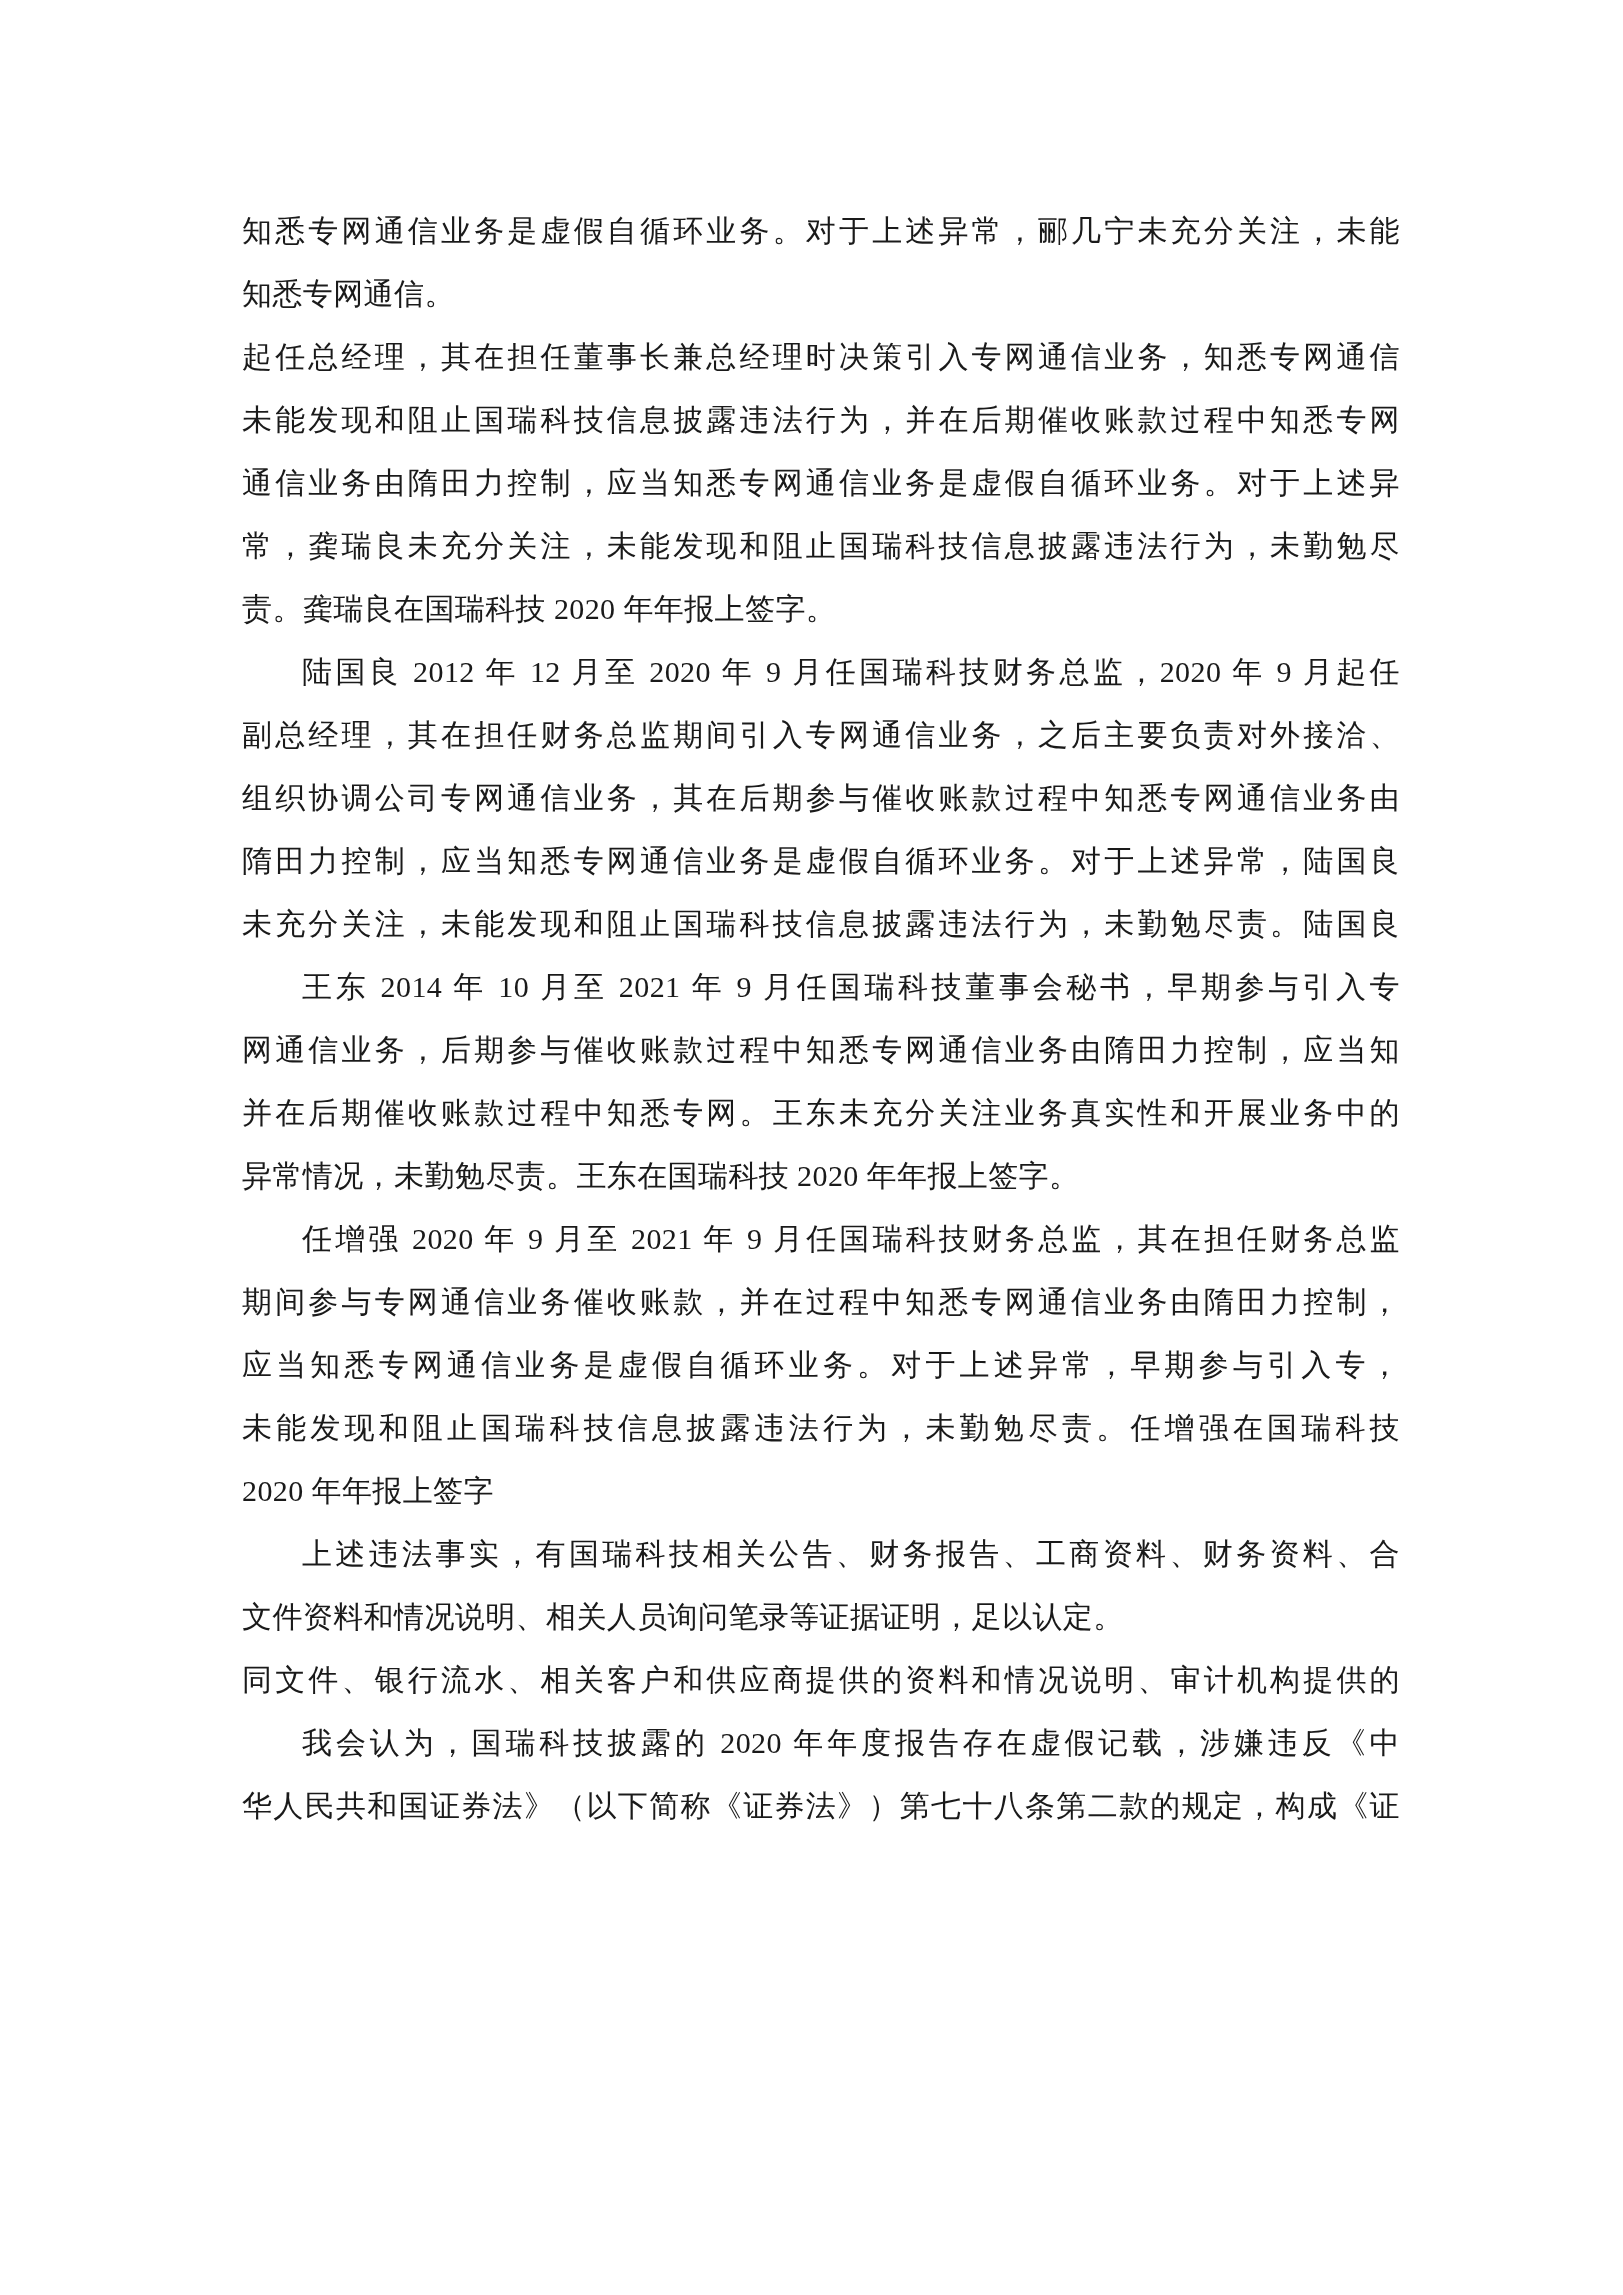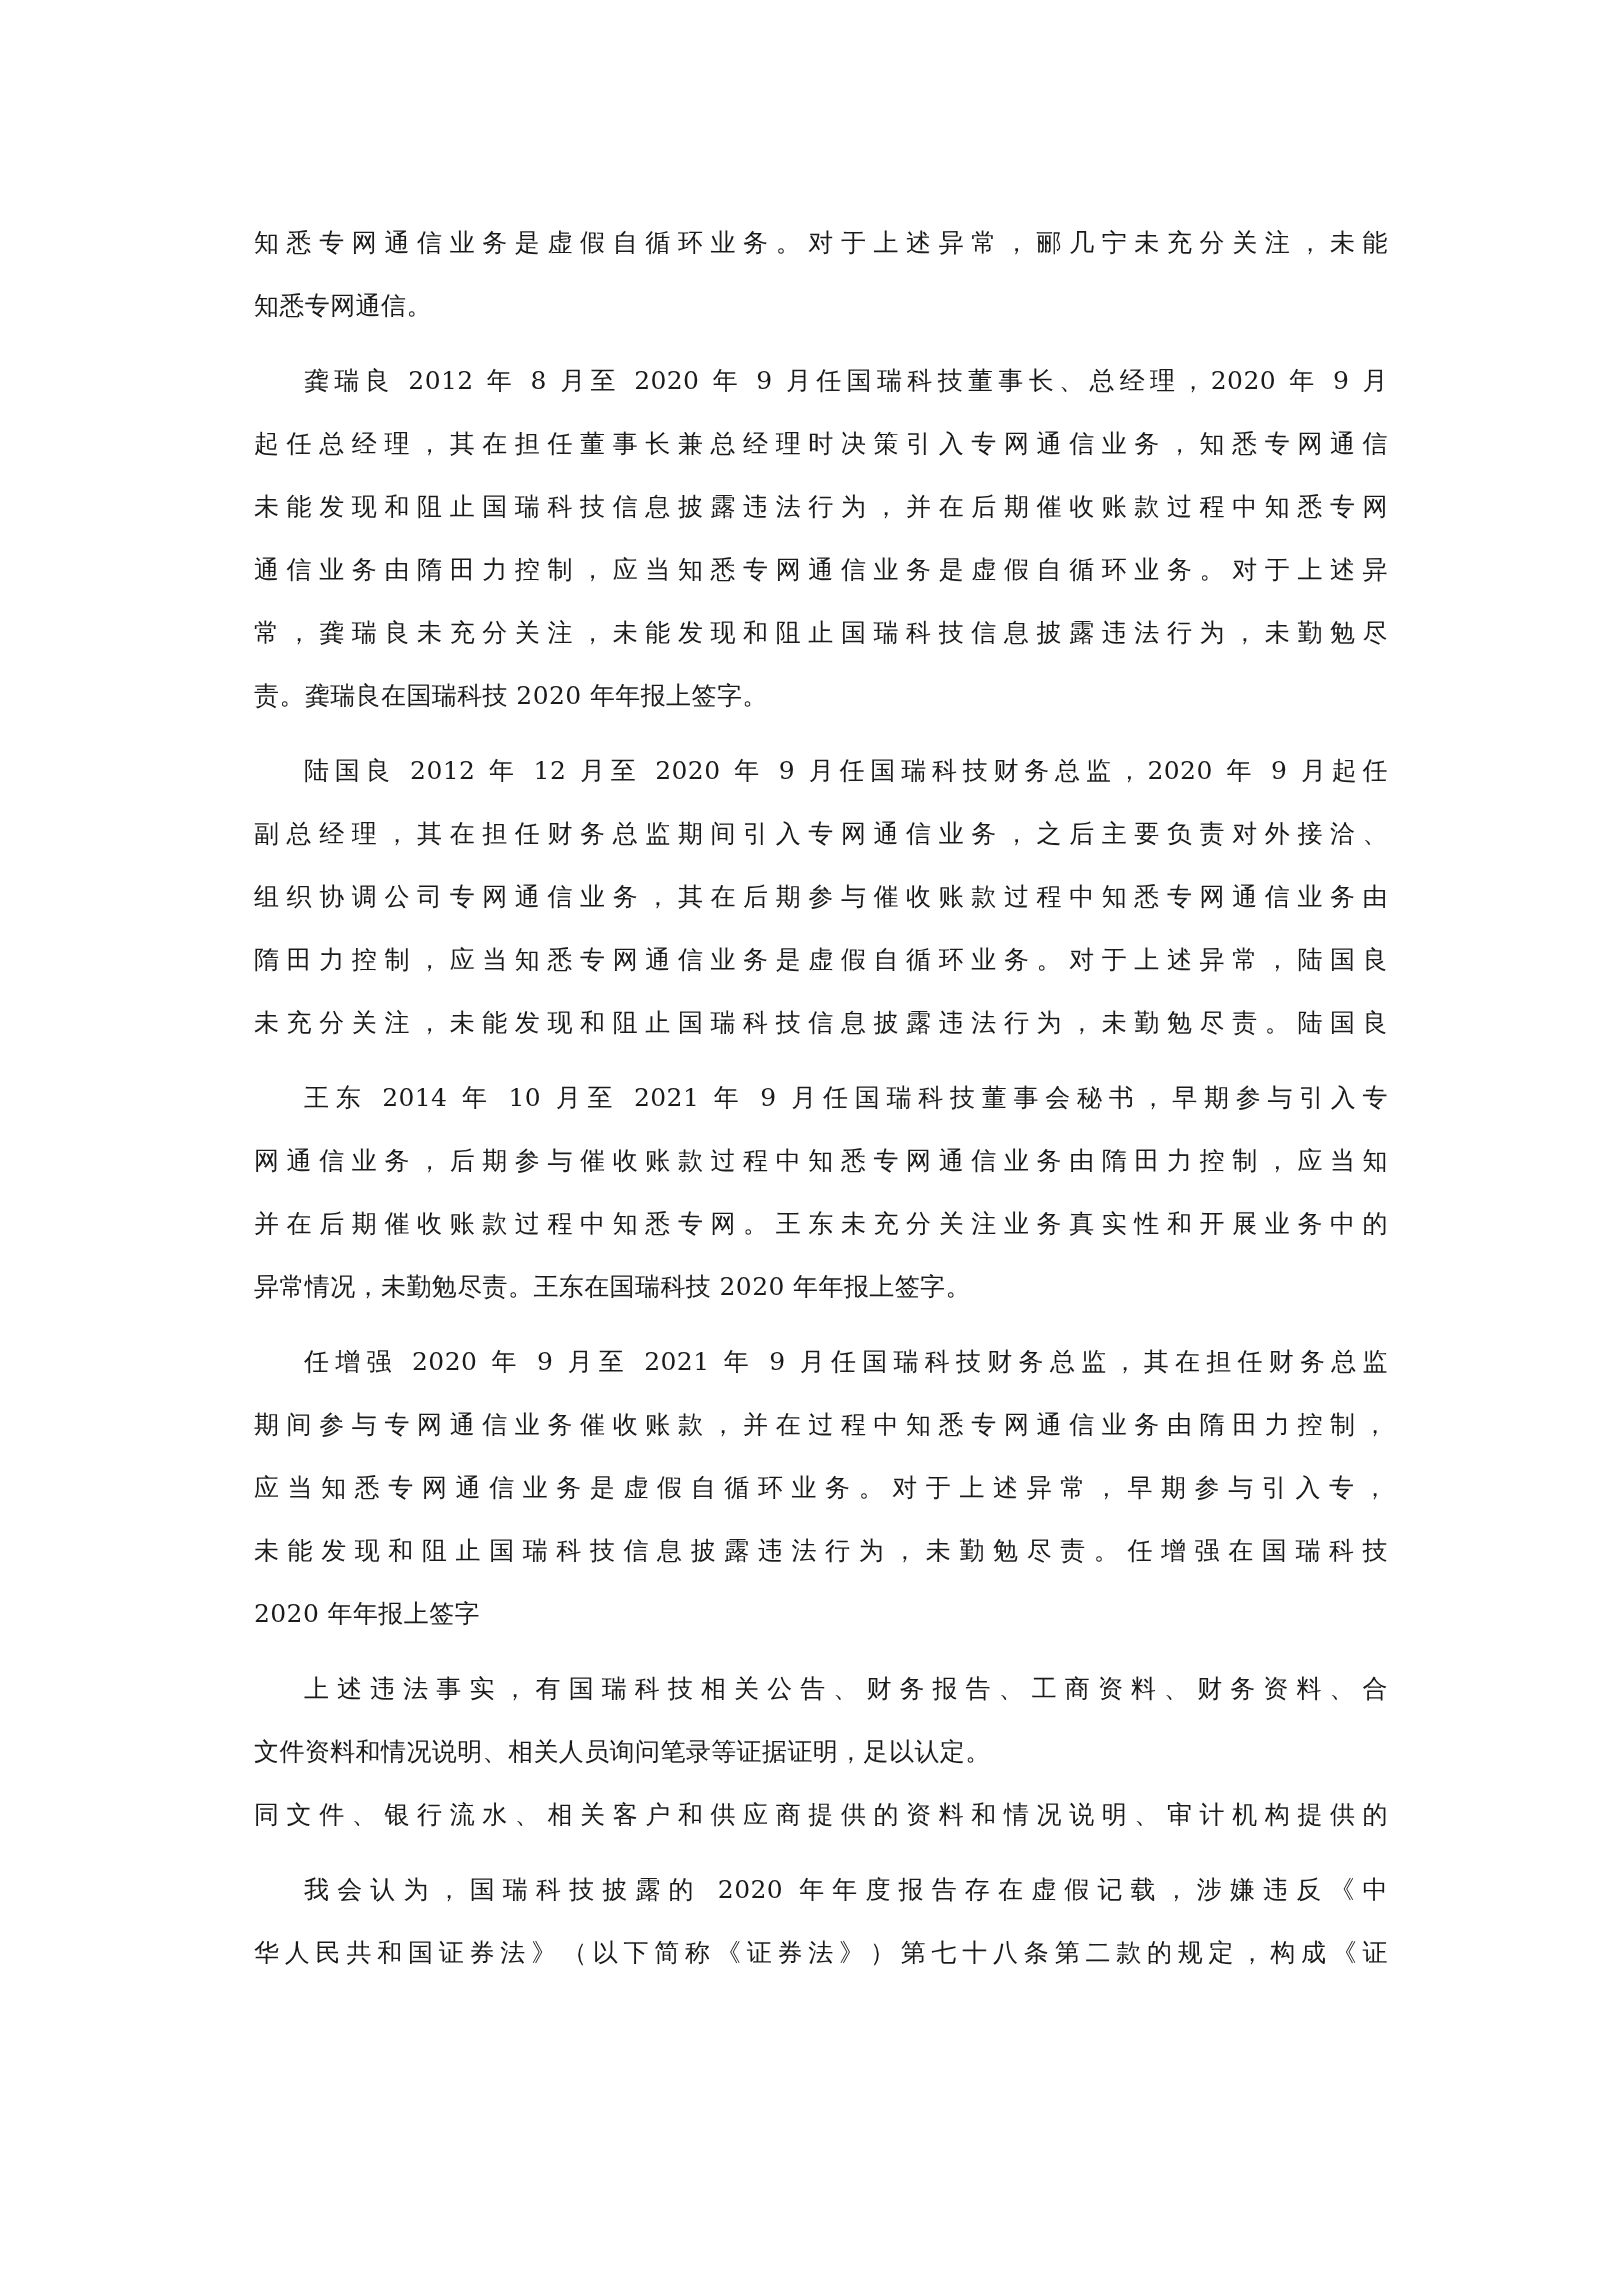--- a/index.html
+++ b/index.html
@@ -15,27 +15,28 @@
       font-family: "DejaVu Serif", "Liberation Serif", serif;
       color: #1a1a1a;
     }
     .page {
       position: absolute;
       left: 242px;
       top: 199px;
       width: 1158px;
     }
     .para {
-      margin: 12px;
-      font-size: 25px;
+      margin: 0;
+      font-size: 30px;
       line-height: 63px;
       letter-spacing: 0.4px;
       text-align: justify;
       text-justify: inter-ideograph;
       word-break: break-all;
+      font-family: Liberation Serif, serif;
     }
     .line {
       display: block;
       white-space: nowrap;
       text-align-last: justify;
     }
     .line.last {
       text-align-last: left;
     }
   </style>
@@ -43,21 +44,20 @@
 <body>
 
 <div class="page">
 
   <p class="para">
     <span class="line">知悉专网通信业务是虚假自循环业务。对于上述异常，郦几宁未充分关注，未能</span>
     <span class="line last">知悉专网通信。</span>
   </p>
 
   <p class="para">
-    <span class="line" style="padding-left:2em">龚瑞良 2012 年 8 月至 2020 年 9 月任国瑞科技董事长、总经理，2020 年 9 月</span>
     <span class="line">起任总经理，其在担任董事长兼总经理时决策引入专网通信业务，知悉专网通信</span>
     <span class="line">未能发现和阻止国瑞科技信息披露违法行为，并在后期催收账款过程中知悉专网</span>
     <span class="line">通信业务由隋田力控制，应当知悉专网通信业务是虚假自循环业务。对于上述异</span>
     <span class="line">常，龚瑞良未充分关注，未能发现和阻止国瑞科技信息披露违法行为，未勤勉尽</span>
     <span class="line last">责。龚瑞良在国瑞科技 2020 年年报上签字。</span>
   </p>
 
   <p class="para">
     <span class="line" style="padding-left:2em">陆国良 2012 年 12 月至 2020 年 9 月任国瑞科技财务总监，2020 年 9 月起任</span>
     <span class="line">副总经理，其在担任财务总监期间引入专网通信业务，之后主要负责对外接洽、</span>

